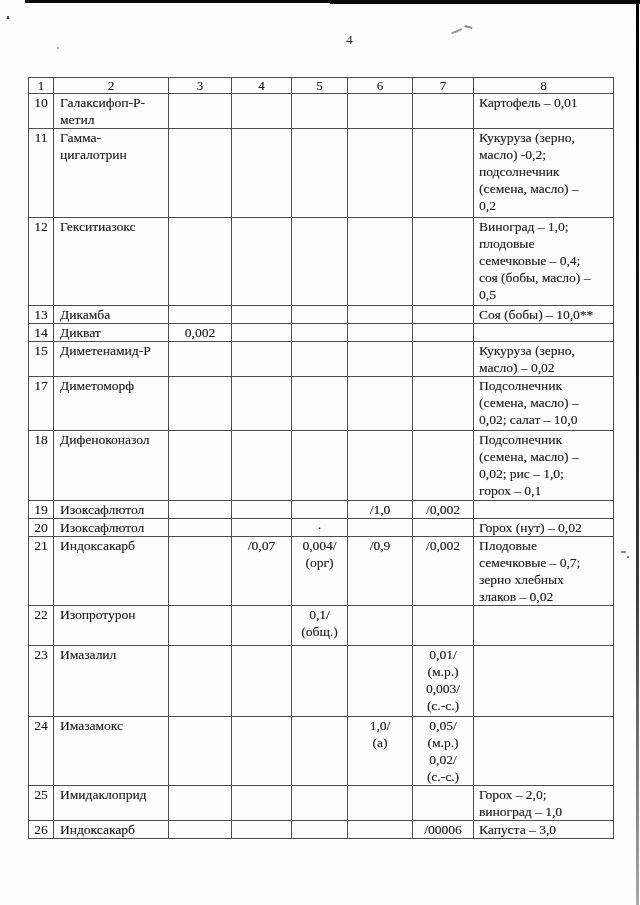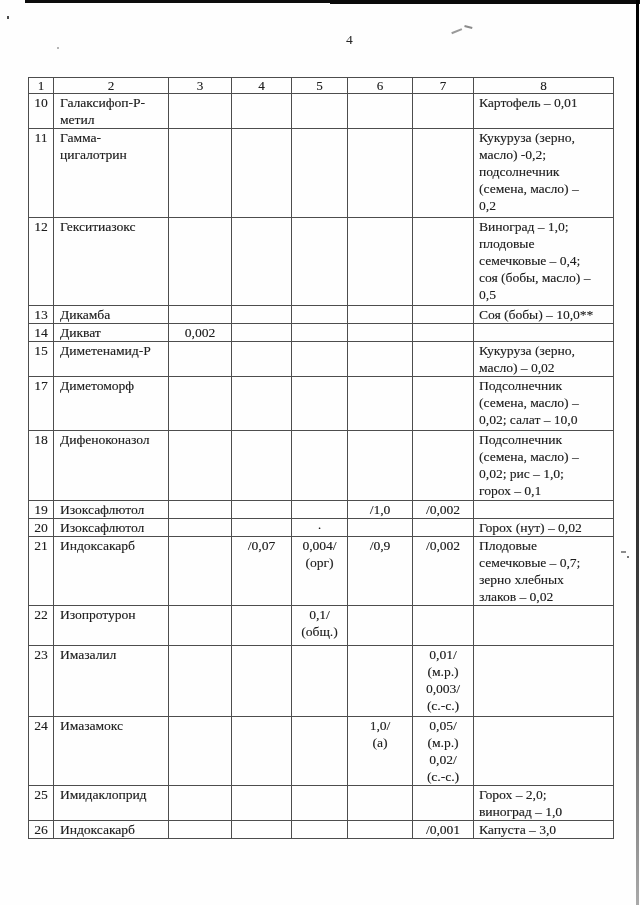--- a/index.html
+++ b/index.html
@@ -268,17 +268,17 @@
         <td class="c8">Горох – 2,0;
 виноград – 1,0</td>
       </tr>
       <tr style="height: 18px; margin-top: 32px;">
         <td class="c1">26</td>
         <td class="c2">Индоксакарб</td>
         <td class="val"></td>
         <td class="val"></td>
         <td class="val"></td>
         <td class="val"></td>
-        <td class="val">/0,001</td>
+        <td class="val">/00006</td>
         <td class="c8">Капуста – 3,0</td>
       </tr>
     </tbody>
 </table>
 
 </body></html>

